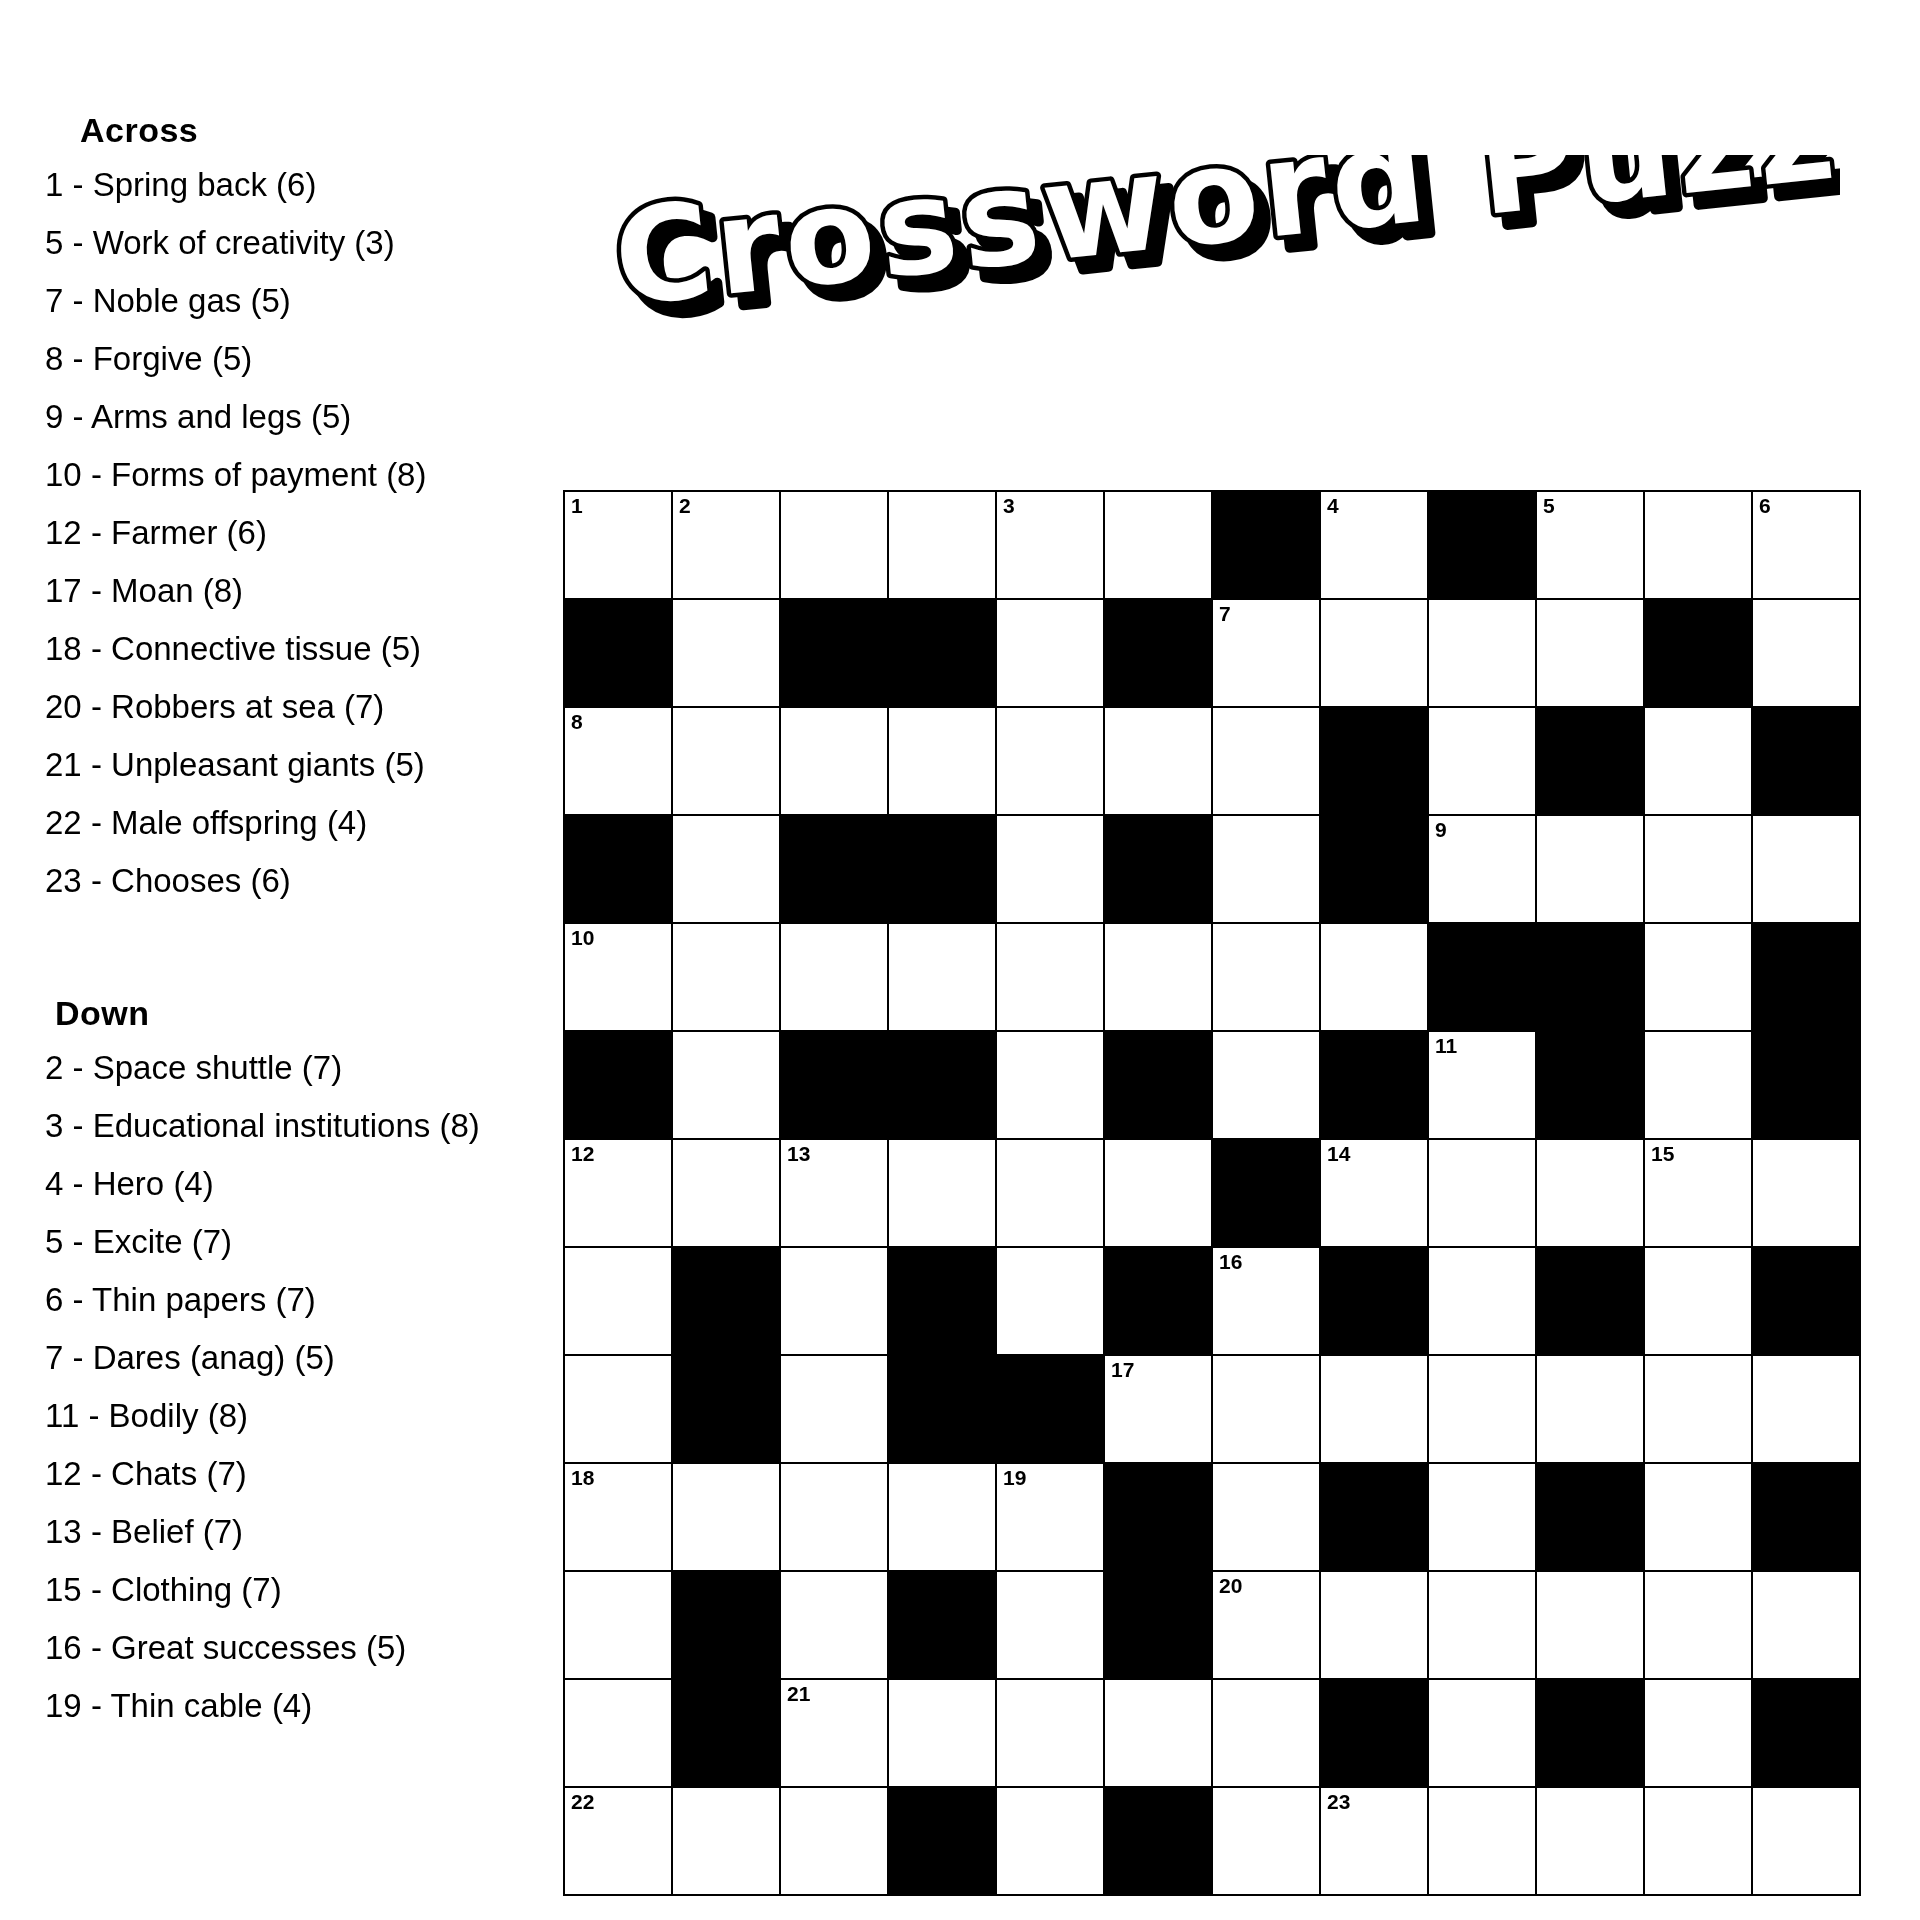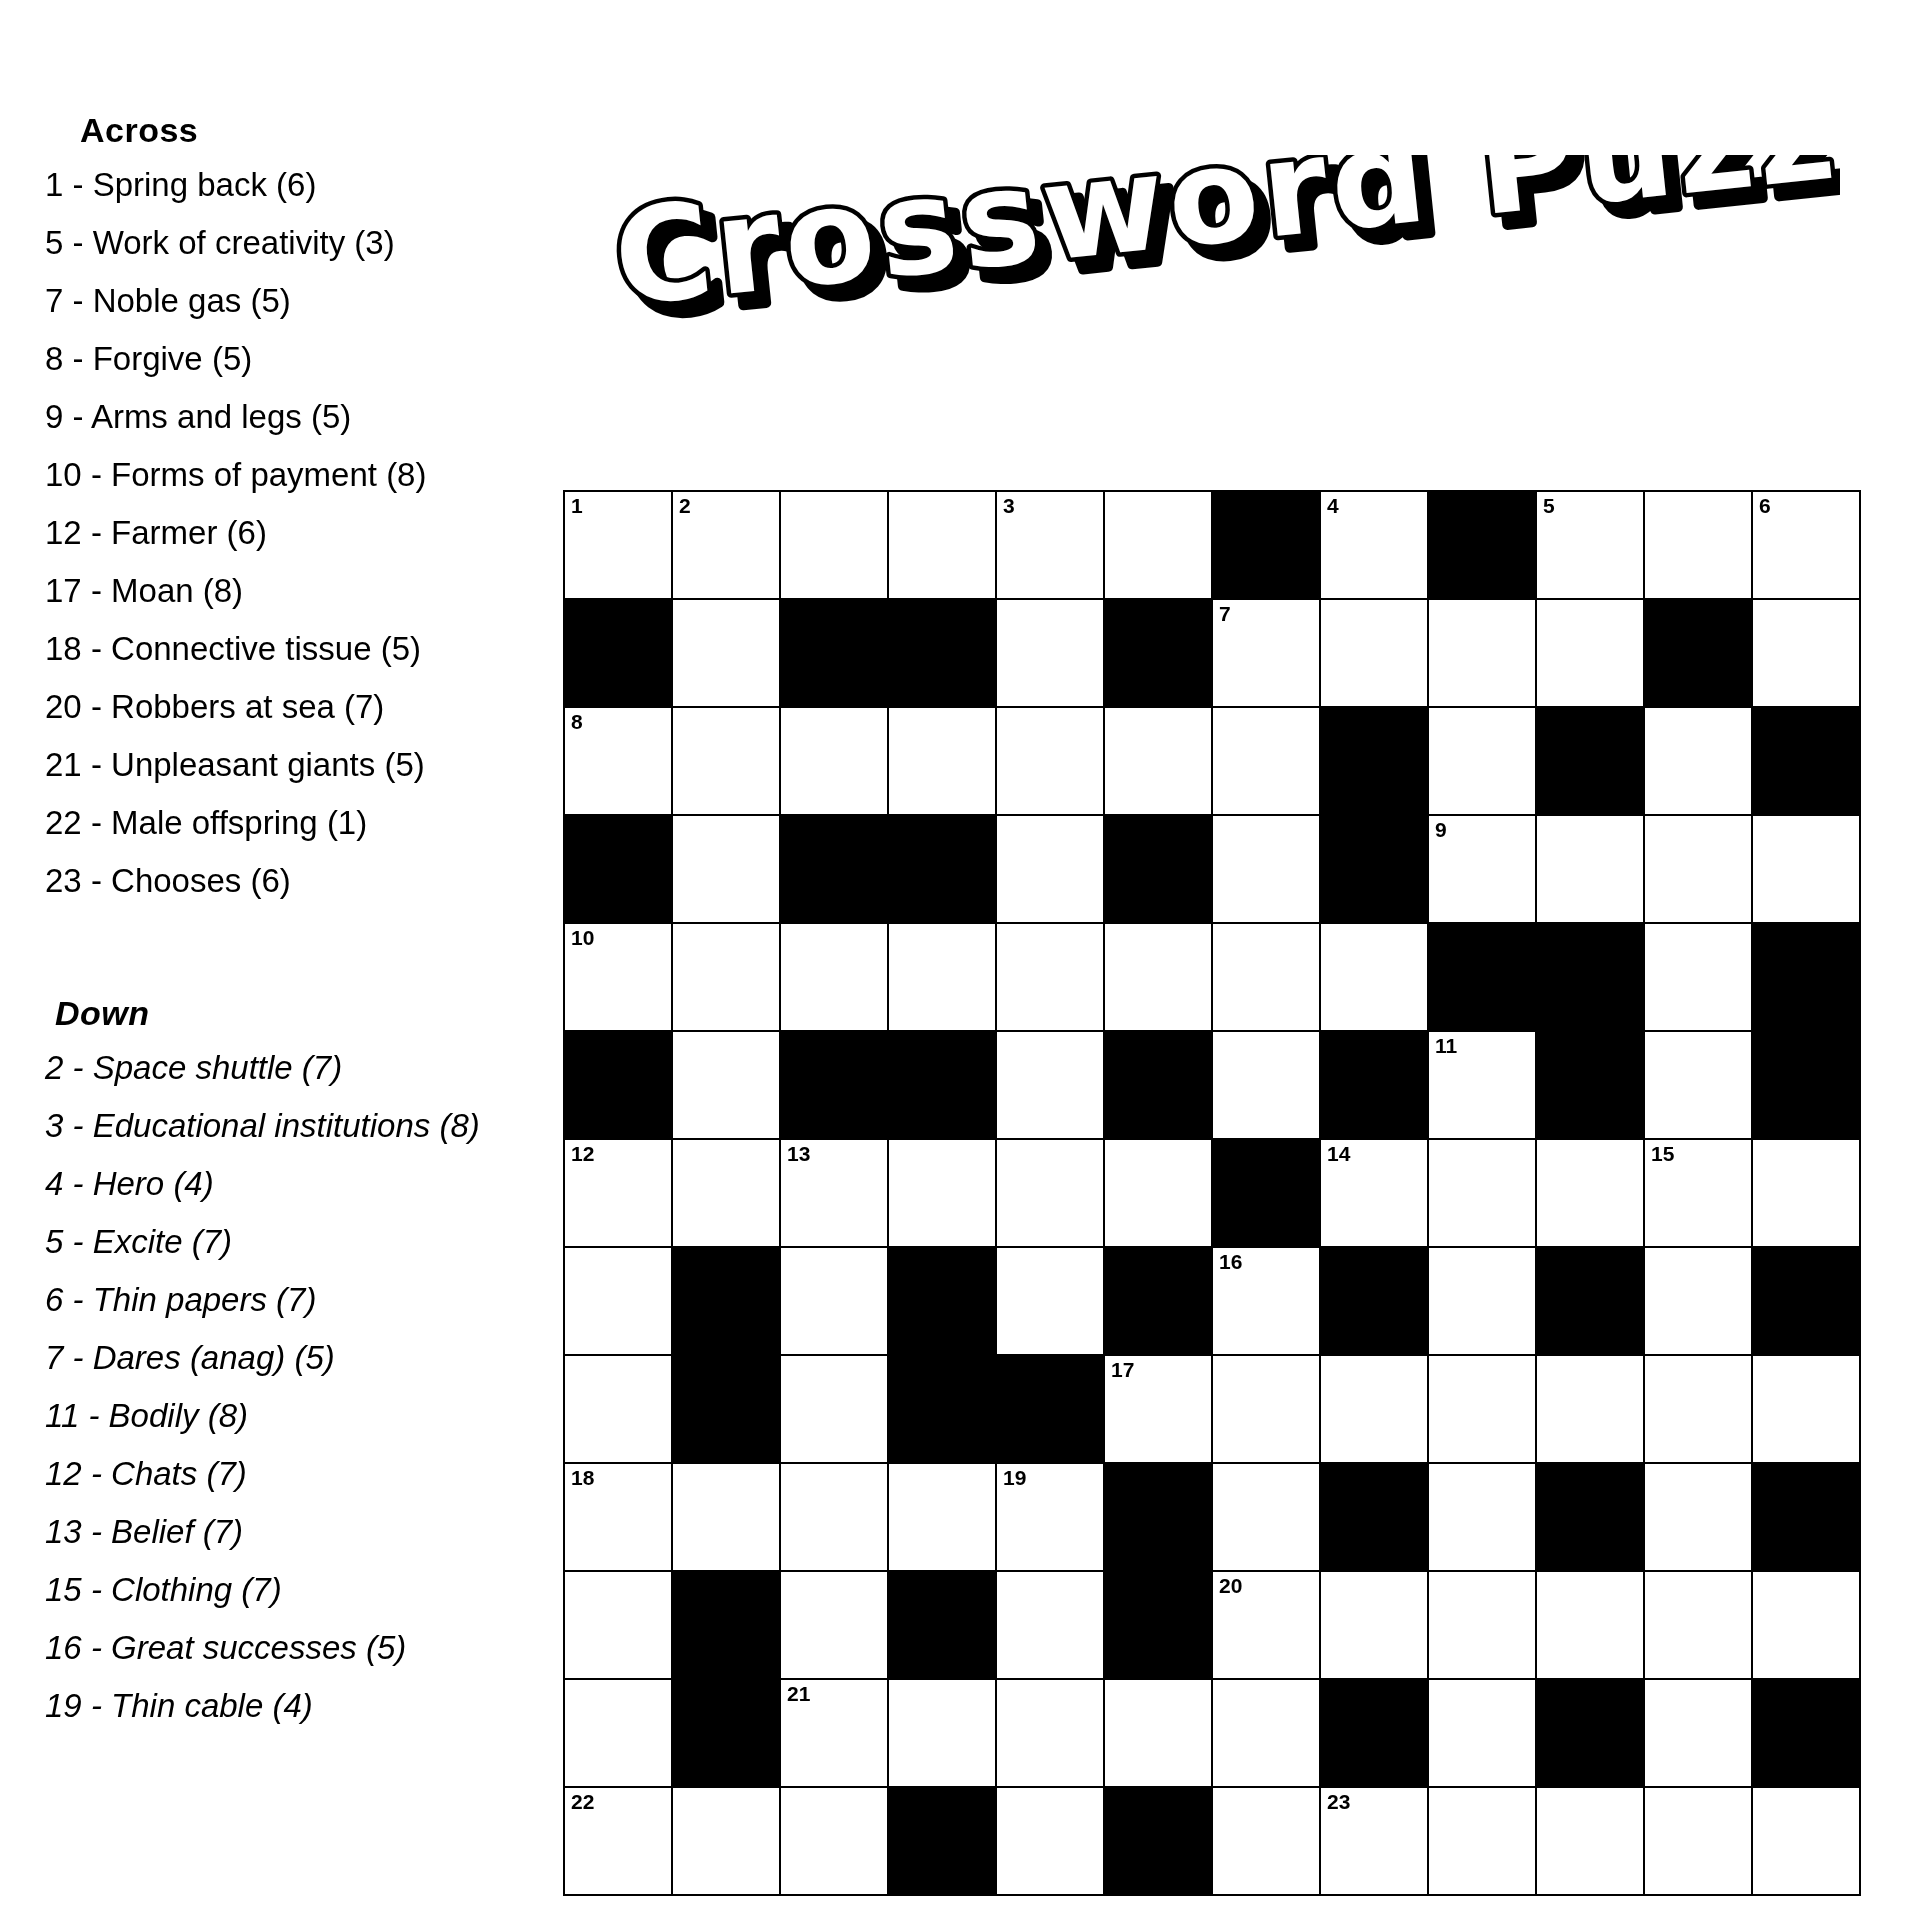--- a/index.html
+++ b/index.html
@@ -39,21 +39,21 @@
   .clue-item {
     font-size: 33px;
     line-height: 1.0;
     padding: 0 0 25px 0;
     white-space: nowrap;
   }
   .clue-num { }
   .clue-sep { }
   .clue-text { }
 
-  #down-block { margin-top: 72px; font-style: italic; }
+  #down-block { margin-top: 72px; }
 
   
   #puzzle-title {
     position: absolute;
     left: 600px;
     top: 155px;
     width: 1240px;
     height: 220px;
     pointer-events: none;
   }
@@ -102,21 +102,21 @@
         <li class="clue-item"><span class="clue-num">5</span><span class="clue-sep"> - </span><span class="clue-text">Work of creativity (3)</span></li>
         <li class="clue-item"><span class="clue-num">7</span><span class="clue-sep"> - </span><span class="clue-text">Noble gas (5)</span></li>
         <li class="clue-item"><span class="clue-num">8</span><span class="clue-sep"> - </span><span class="clue-text">Forgive (5)</span></li>
         <li class="clue-item"><span class="clue-num">9</span><span class="clue-sep"> - </span><span class="clue-text">Arms and legs (5)</span></li>
         <li class="clue-item"><span class="clue-num">10</span><span class="clue-sep"> - </span><span class="clue-text">Forms of payment (8)</span></li>
         <li class="clue-item"><span class="clue-num">12</span><span class="clue-sep"> - </span><span class="clue-text">Farmer (6)</span></li>
         <li class="clue-item"><span class="clue-num">17</span><span class="clue-sep"> - </span><span class="clue-text">Moan (8)</span></li>
         <li class="clue-item"><span class="clue-num">18</span><span class="clue-sep"> - </span><span class="clue-text">Connective tissue (5)</span></li>
         <li class="clue-item"><span class="clue-num">20</span><span class="clue-sep"> - </span><span class="clue-text">Robbers at sea (7)</span></li>
         <li class="clue-item"><span class="clue-num">21</span><span class="clue-sep"> - </span><span class="clue-text">Unpleasant giants (5)</span></li>
-        <li class="clue-item"><span class="clue-num">22</span><span class="clue-sep"> - </span><span class="clue-text">Male offspring (1)</span></li>
+        <li class="clue-item"><span class="clue-num">22</span><span class="clue-sep"> - </span><span class="clue-text">Male offspring (4)</span></li>
         <li class="clue-item"><span class="clue-num">23</span><span class="clue-sep"> - </span><span class="clue-text">Chooses (6)</span></li>
       </ul>
   </div>
 
   <div id="down-block">
     <h2 class="clue-heading down">Down</h2>
     <ul class="clue-list" id="down-list">
         <li class="clue-item"><span class="clue-num">2</span><span class="clue-sep"> - </span><span class="clue-text">Space shuttle (7)</span></li>
         <li class="clue-item"><span class="clue-num">3</span><span class="clue-sep"> - </span><span class="clue-text">Educational institutions (8)</span></li>
         <li class="clue-item"><span class="clue-num">4</span><span class="clue-sep"> - </span><span class="clue-text">Hero (4)</span></li>

